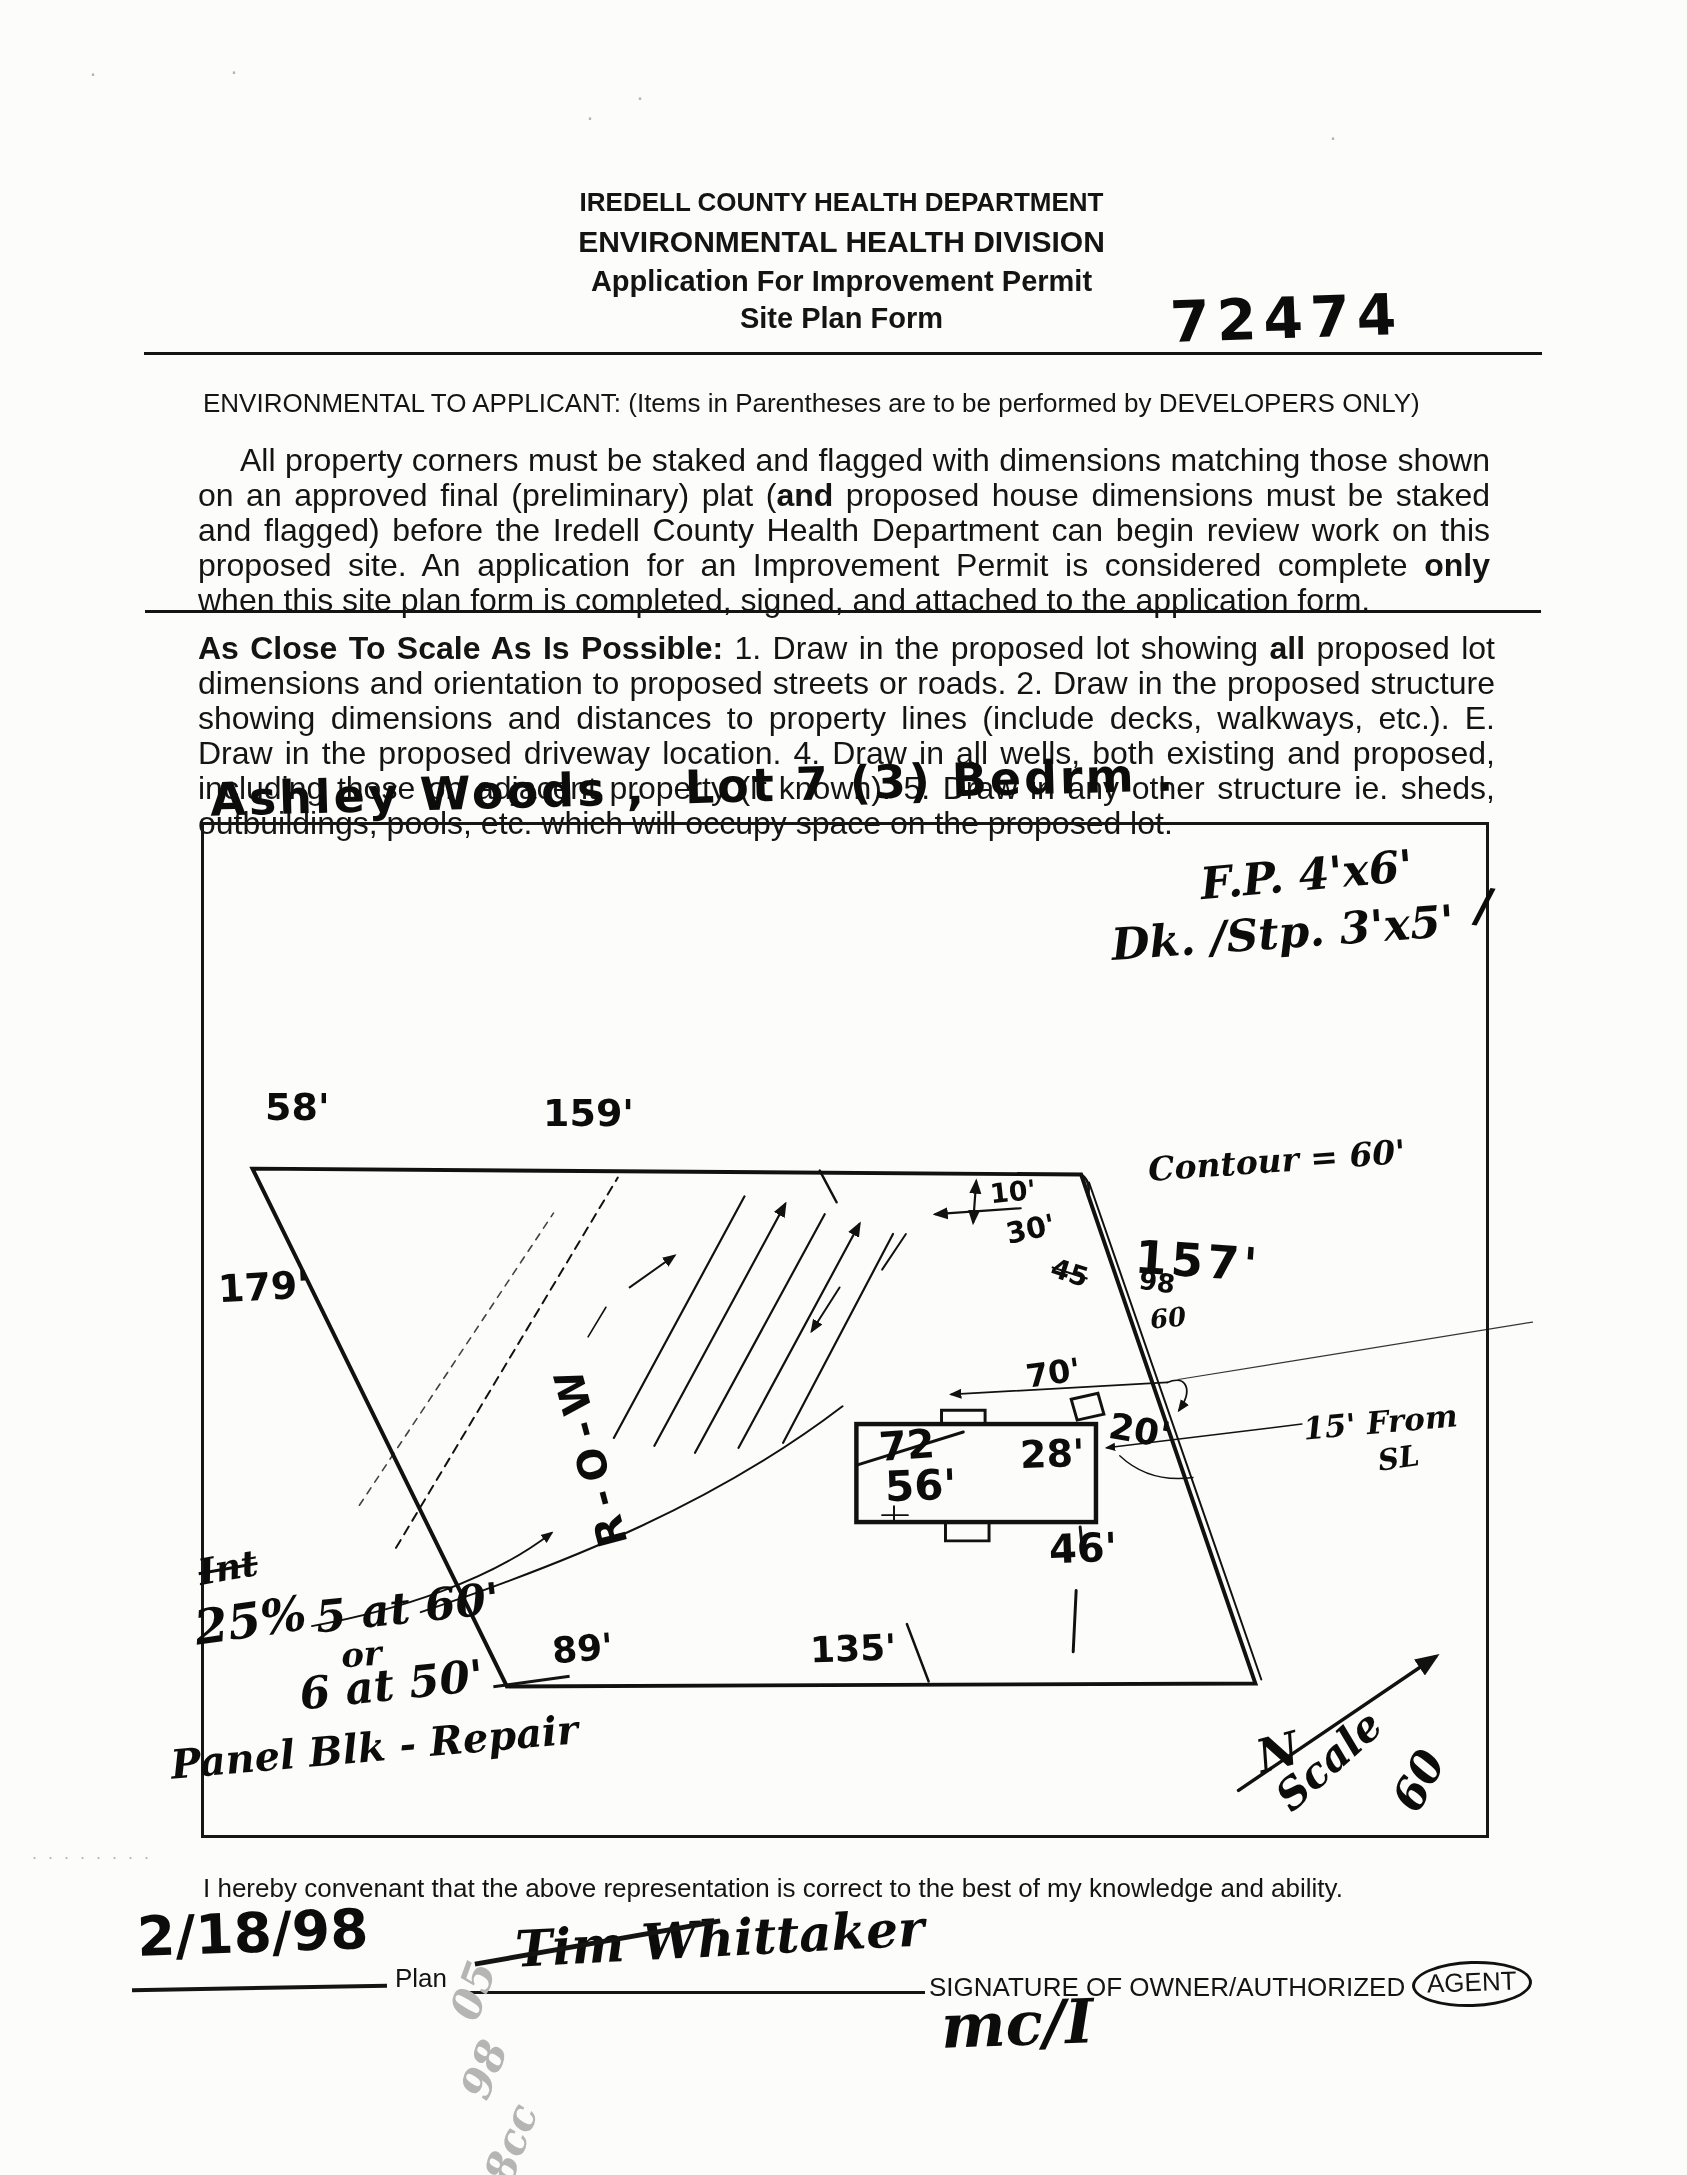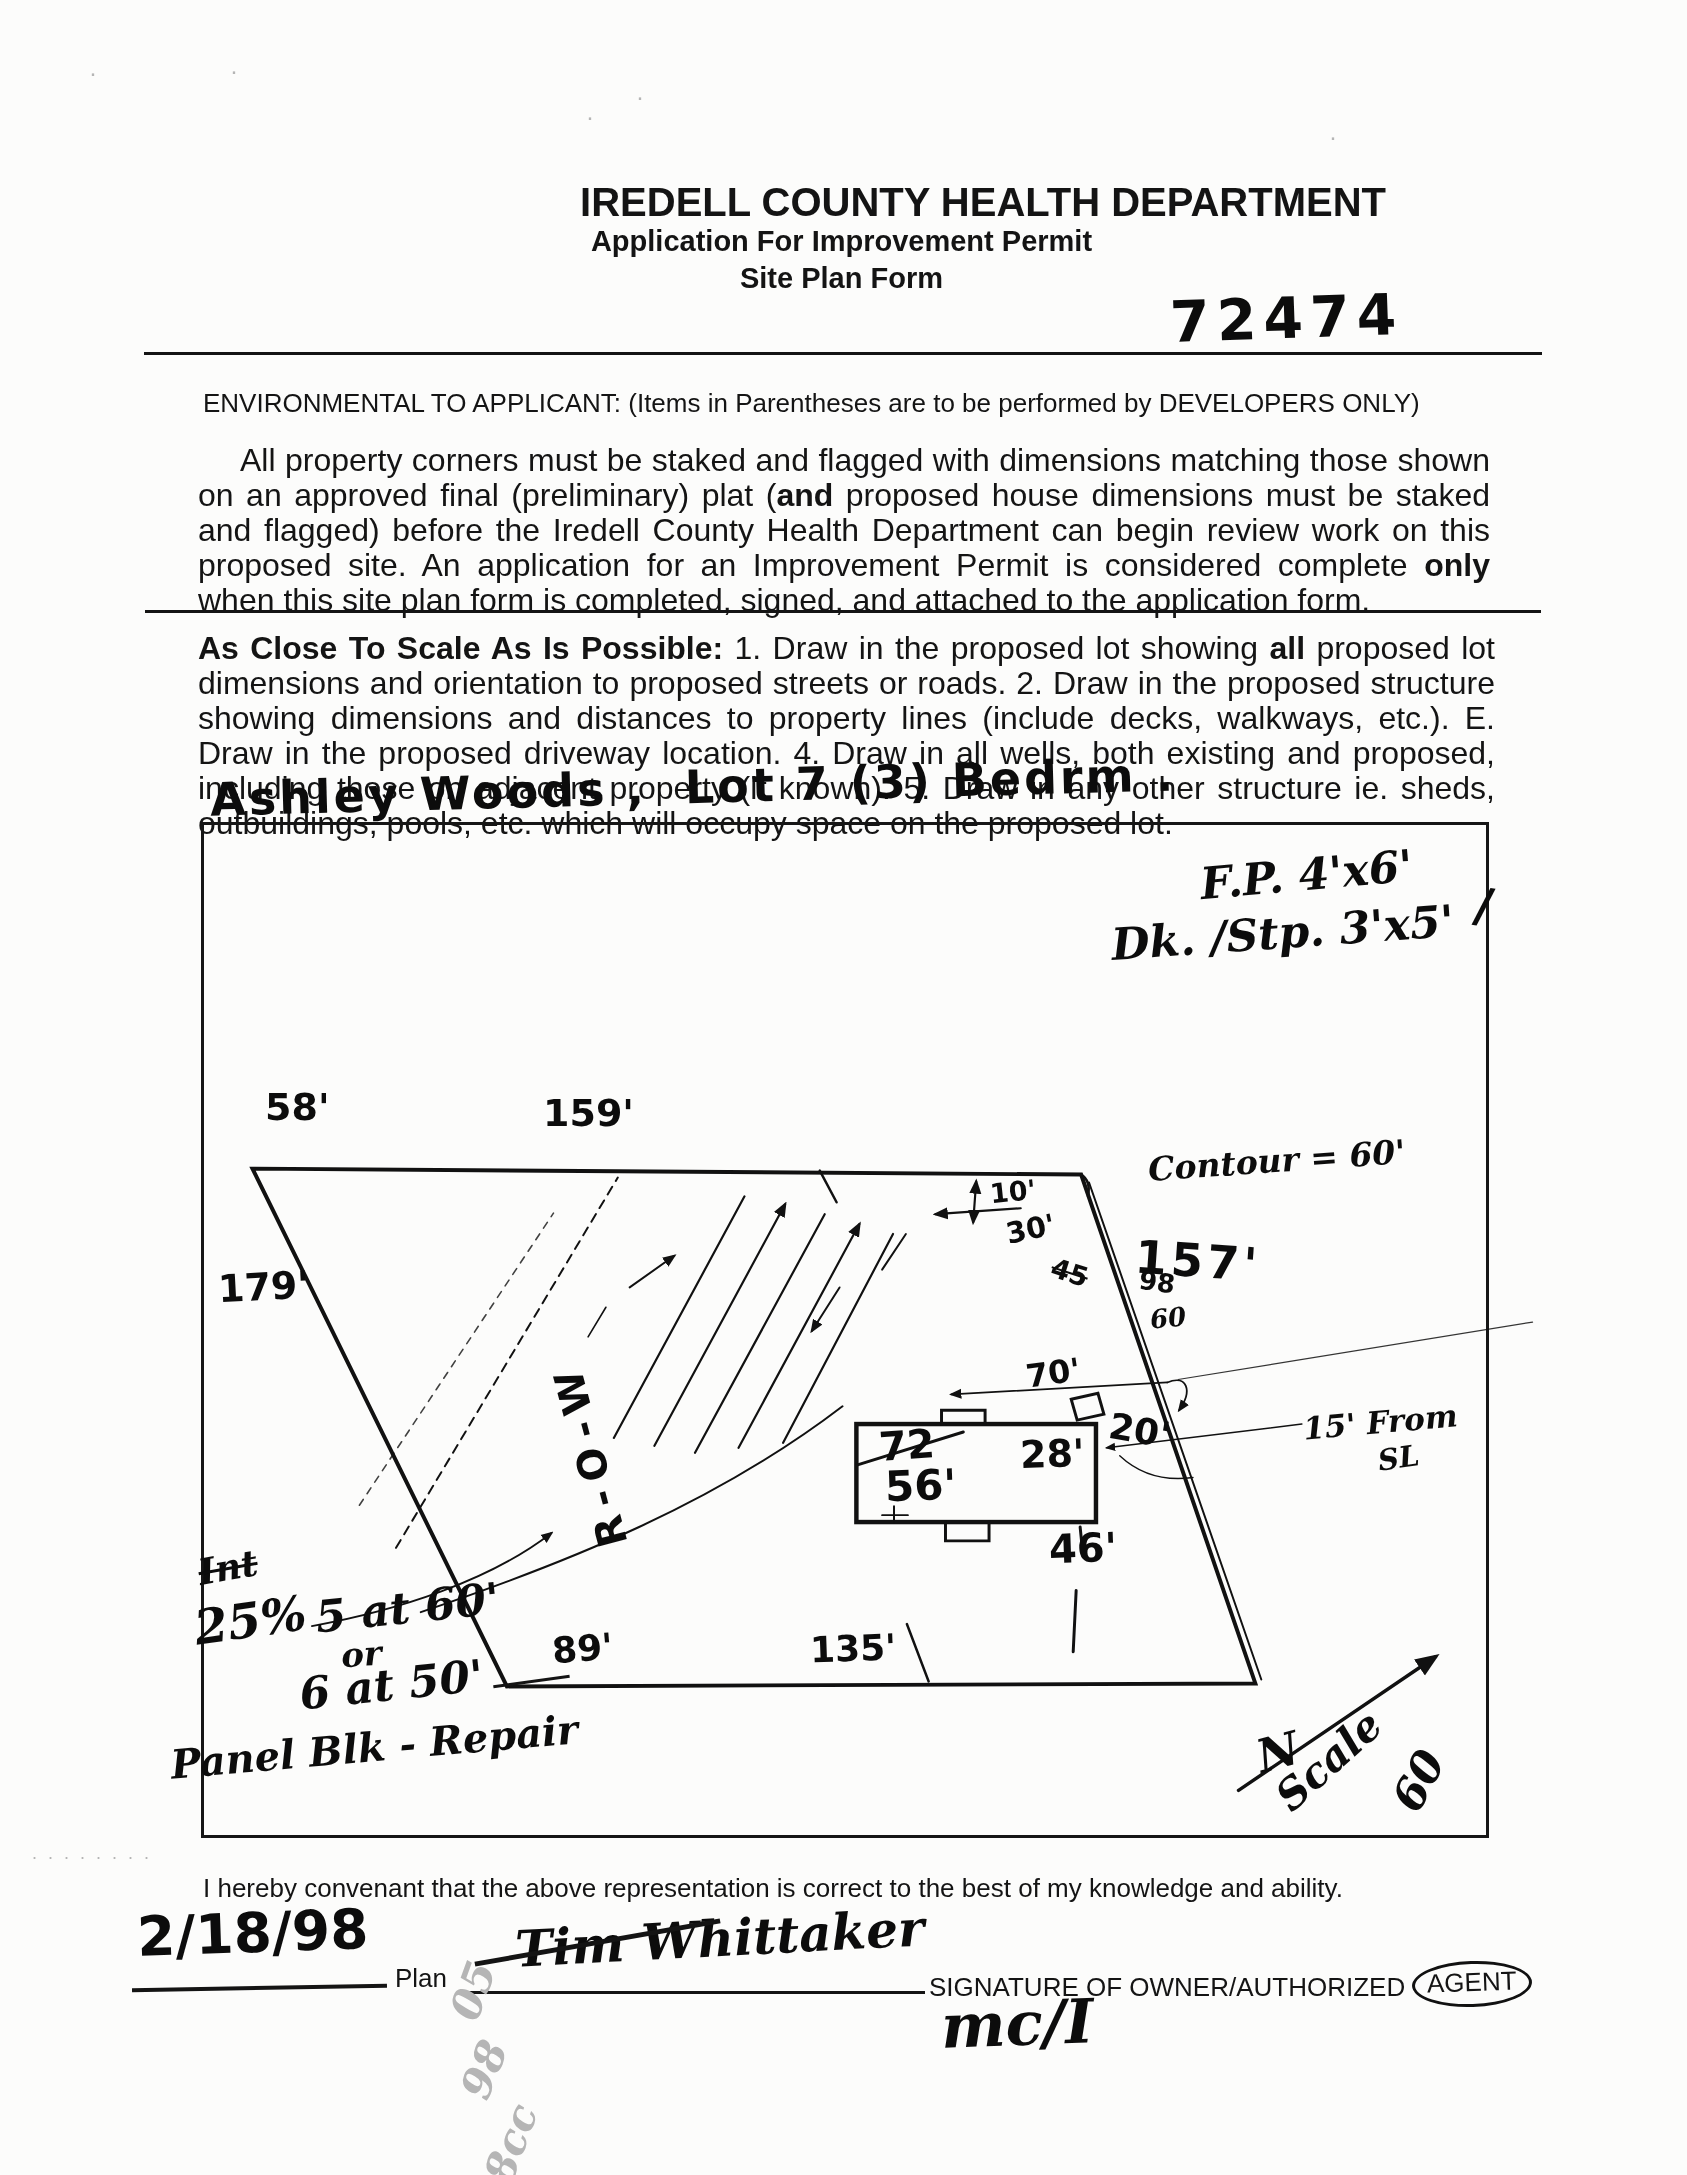--- a/index.html
+++ b/index.html
@@ -24,21 +24,22 @@
 
 <div id="page">
 
   <span class="abs faint" style="left:89px;top:59px;font-size:24px;">·</span>
   <span class="abs faint" style="left:230px;top:57px;font-size:24px;">·</span>
   <span class="abs faint" style="left:586px;top:103px;font-size:24px;">·</span>
   <span class="abs faint" style="left:636px;top:83px;font-size:24px;">·</span>
   <span class="abs faint" style="left:1329px;top:123px;font-size:24px;">·</span>
 
   <div class="abs print" style="left:297px;top:182px;width:1089px;text-align:center;">
-    <div class="bold" style="font-size:40px;line-height:40px;text-align:right;">IREDELL COUNTY HEALTH DEPARTMENT</div>
+    <div class="bold" style="font-size:26px;line-height:40px;">IREDELL COUNTY HEALTH DEPARTMENT</div>
+    <div class="bold" style="font-size:30px;line-height:40px;">ENVIRONMENTAL HEALTH DIVISION</div>
     <div class="bold" style="font-size:29px;line-height:38px;">Application For Improvement Permit</div>
     <div class="bold" style="font-size:29px;line-height:36px;">Site Plan Form</div>
   </div>
   <span class="abs hw" style="left:1170px;top:285px;font-size:57px;letter-spacing:7px;transform:rotate(-2deg);">72474</span>
   <div class="abs rule" style="left:144px;top:352px;width:1398px;height:3px;"></div>
 
   <div class="abs print" style="left:203px;top:388px;font-size:26px;">ENVIRONMENTAL TO APPLICANT: (Items in Parentheses are to be performed by DEVELOPERS ONLY)</div>
   <div class="abs print para" style="left:198px;top:443px;width:1292px;text-indent:42px;"><span>All property corners must be staked and flagged with dimensions matching those shown on an approved final (preliminary) plat (</span><b>and</b><span> proposed house dimensions must be staked and flagged) before the Iredell County Health Department can begin review work on this proposed site. An application for an Improvement Permit is considered complete </span><b>only</b><span> when this site plan form is completed, signed, and attached to the application form.</span></div>
   <div class="abs rule" style="left:145px;top:610px;width:1396px;height:3px;"></div>
   <div class="abs print para" style="left:198px;top:631px;width:1297px;"><b>As Close To Scale As Is Possible:</b><span> 1. Draw in the proposed lot showing </span><b>all</b><span> proposed lot dimensions and orientation to proposed streets or roads. 2. Draw in the proposed structure showing dimensions and distances to property lines (include decks, walkways, etc.). E. Draw in the proposed driveway location. 4. Draw in all wells, both existing and proposed, including those on adjacent property (if known). 5. Draw in any other structure ie. sheds, outbuildings, pools, etc. which will occupy space on the proposed lot.</span></div>

